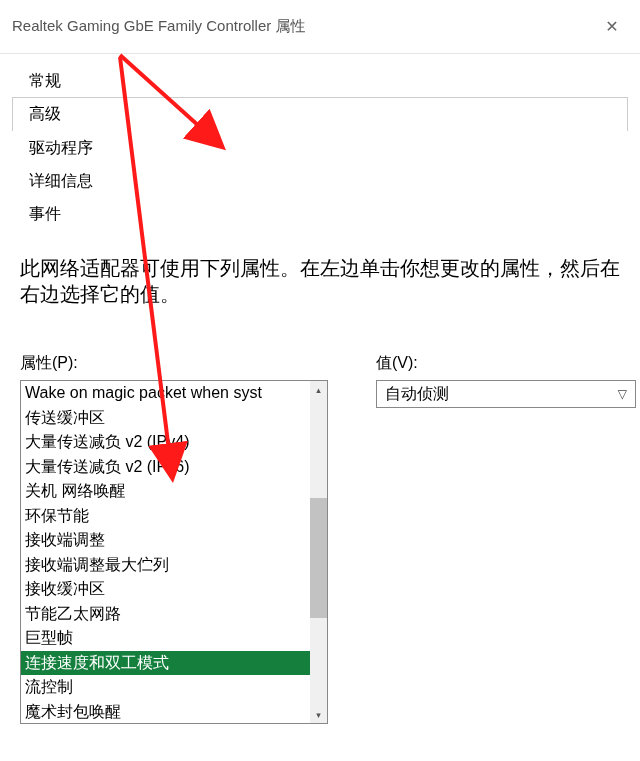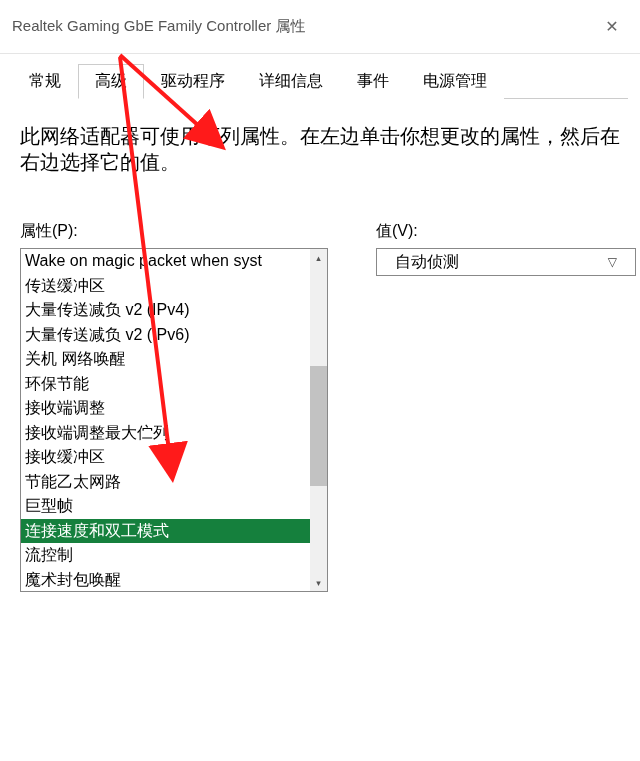--- a/index.html
+++ b/index.html
@@ -30,20 +30,21 @@
     justify-content: center;
     font-size: 16px;
     color: #666;
     cursor: pointer;
   }
   .tabs {
     display: flex;
     margin: 10px 12px 0 12px;
     border-bottom: 1px solid #ccc;
     position: relative;
+    flex-direction: column;
   }
   .tab {
     padding: 6px 16px;
     font-size: 16px;
     border: 1px solid transparent;
     border-bottom: none;
     cursor: pointer;
     background: #fff;
     margin-bottom: -1px;
   }
@@ -114,21 +115,21 @@
     height: 120px;
     background: #c2c2c2;
   }
   .combo {
     width: 260px;
     height: 28px;
     border: 1px solid #888;
     background: #fff;
     display: flex;
     align-items: center;
-    padding: 0 18px;
+    padding: 0 8px;
     font-size: 16px;
     cursor: pointer;
     justify-content: space-between;
   }
   .combo .chev { font-size: 12px; color: #444; }
   .arrow-svg {
     position: absolute;
     top: 45px;
     left: 90px;
     width: 220px;
@@ -143,21 +144,20 @@
   <span class="title">Realtek Gaming GbE Family Controller 属性</span>
   <span class="close-icon">✕</span>
 </div>
 
 <div class="tabs">
   <div class="tab">常规</div>
   <div class="tab active">高级</div>
   <div class="tab">驱动程序</div>
   <div class="tab">详细信息</div>
   <div class="tab">事件</div>
-  <div class="tab">电源管理</div>
 </div>
 
 <div class="content">
   <div class="description">此网络适配器可使用下列属性。在左边单击你想更改的属性，然后在右边选择它的值。</div>
 
   <div class="row">
     <div class="col-left">
       <span class="section-label">属性(P):</span>
       <div class="listbox">
         <div class="listbox-inner" id="listbox-inner">

